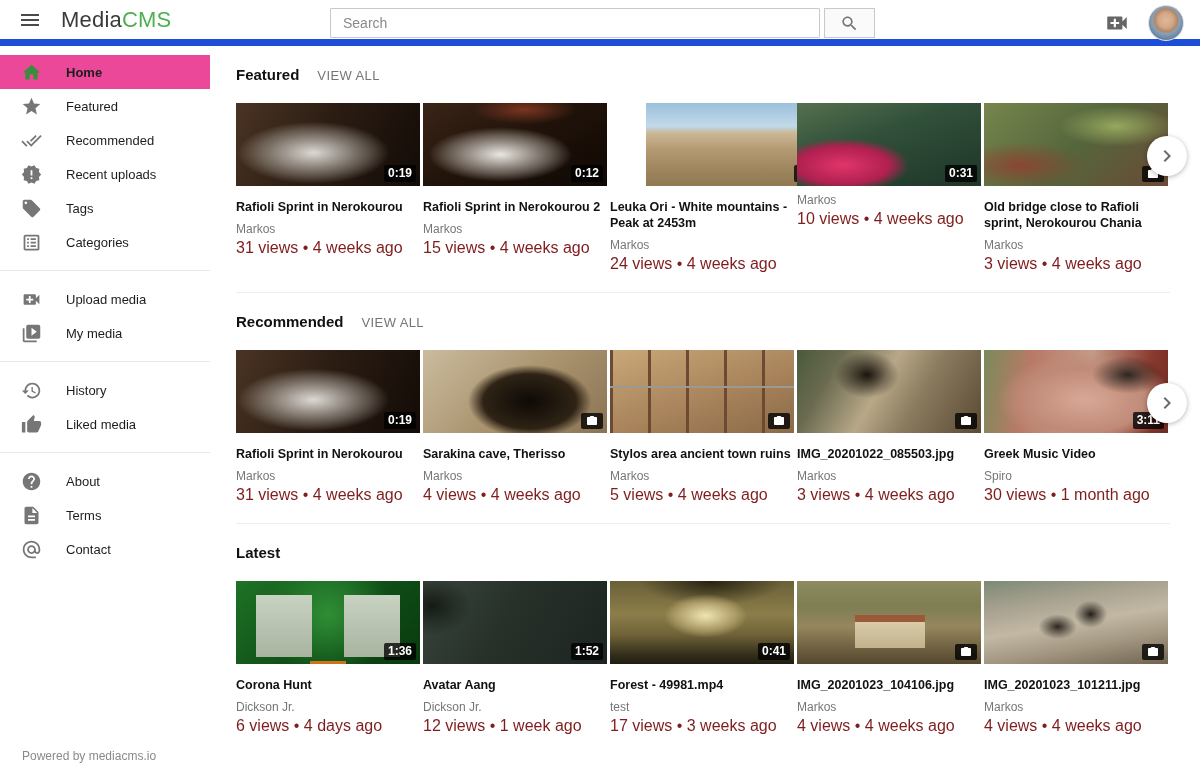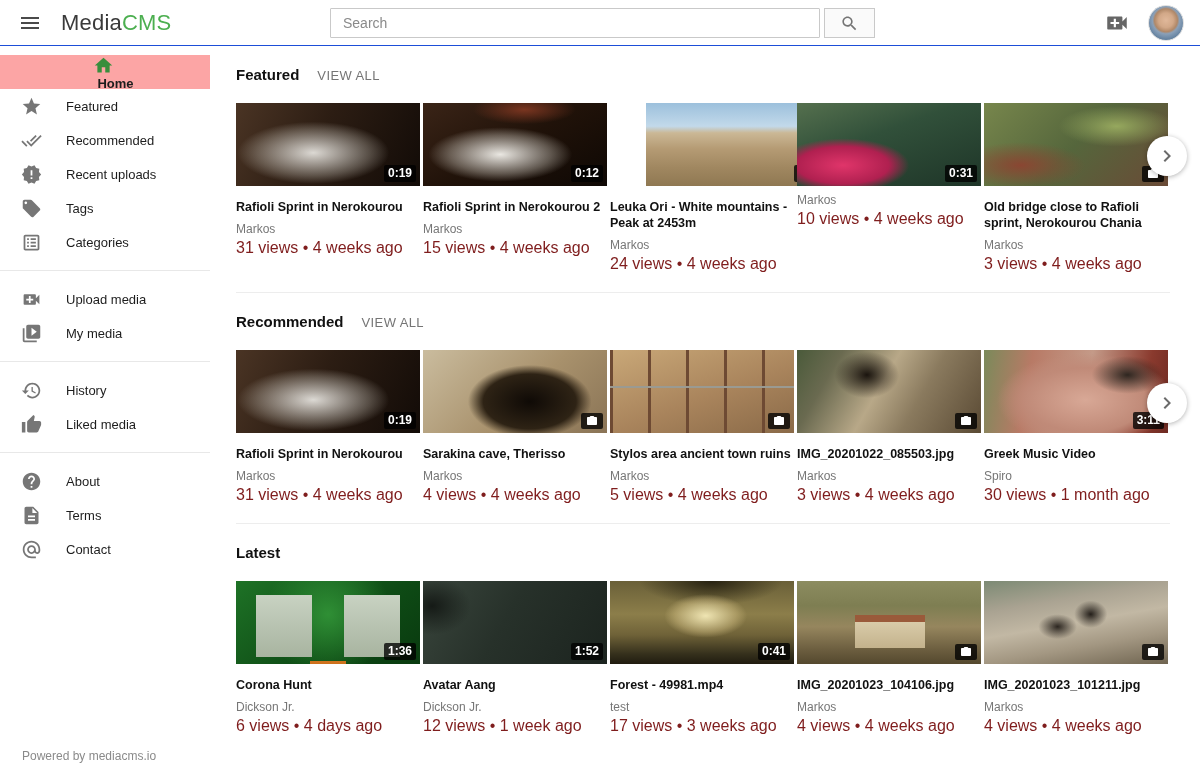--- a/index.html
+++ b/index.html
@@ -5,21 +5,21 @@
   * { box-sizing: border-box; }
   html,body { margin:0; padding:0; }
   body {
     width:1200px; height:775px; overflow:hidden;
     font-family:"Liberation Sans", sans-serif;
     background:#fff; color:#1d1d1d;
   }
   
   .header {
     position:fixed; top:0; left:0; width:1200px; height:46px;
-    background:#fff; border-bottom:1px solid #1d4ed8; z-index:20;
+    background:#fff; border-bottom:7px solid #1d4ed8; z-index:20;
     display:flex; align-items:center;
   }
   .hamburger { margin-left:18px; width:24px; height:24px; cursor:pointer; }
   .hamburger svg { fill:#4a4a4a; width:24px; height:24px; }
   .logo { margin-left:19px; font-size:22px; font-weight:500; color:#3a3a3a; cursor:pointer; letter-spacing:.2px; }
   .logo .cms { color:#4caf50; }
   .searchwrap { position:absolute; left:330px; top:8px; display:flex; align-items:center; }
   .search-input {
     width:490px; height:30px; border:1px solid #c9c9c9; border-radius:1px;
     padding:0 12px; font-size:14px; color:#333; outline:none;
@@ -39,21 +39,21 @@
     background: radial-gradient(circle at 50% 42%, #e0b89a 0%, #d2a888 28%, #b08868 44%, #8aa0b8 52%, #5c7b9a 78%, #4a6888 100%);
   }
   
   .sidebar {
     position:fixed; top:46px; left:0; bottom:0; width:210px;
     background:#fff; padding-top:9px; z-index:10;
   }
   .side-item { display:flex; align-items:center; height:34px; padding-left:21px; cursor:pointer; }
   .side-item svg { width:21px; height:21px; fill:#767676; margin-right:24px; flex:none; }
   .side-label { font-size:13px; color:#1d1d1d; }
-  .side-item.active { background:#fca5a5;flex-direction:column; }
+  .side-item.active { background:#ec4899; }
   .side-item.active .side-label { font-weight:bold; }
   .side-item.active svg { fill:#388e3c; }
   .side-divider { border:none; border-top:1px solid #e8e8e8; margin:11px 0; }
   .side-footer { position:fixed; left:1px; bottom:12px; width:210px; padding-left:21px; font-size:12px; color:#8a8a8a; }
   
   .main { position:absolute; top:46px; left:210px; width:990px; height:729px; overflow:hidden; background:#fff; }
   .section { margin:0 30px 0 26px; padding-top:20px; padding-bottom:19px; border-bottom:1px solid #ededed; }
   .section:last-child { border-bottom:none; }
   .section-head { display:flex; align-items:baseline; }
   .section-title { margin:0; font-size:15px; font-weight:bold; color:#111; }

